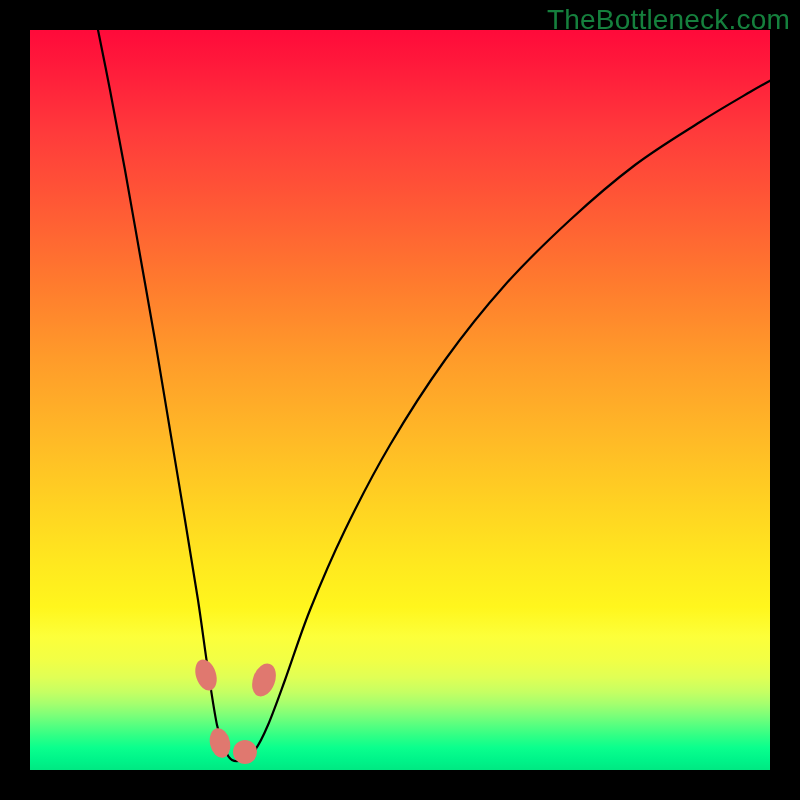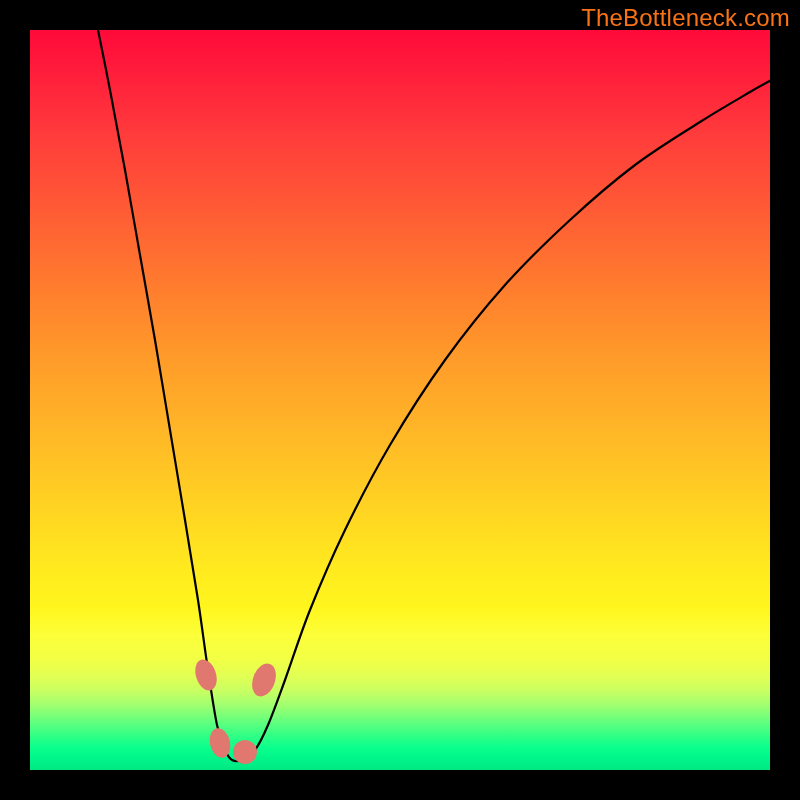--- a/index.html
+++ b/index.html
@@ -45,22 +45,22 @@
       #2dff86 95.5%,
       #0aff8d 97%,
       #00f58a 98.5%,
       #00e882 100%
     );
   }
   .watermark {
     position: absolute;
     top: 4px;
     right: 10px;
-    color: #f97316;
-    font-size: 24px;
+    color: #15803d;
+    font-size: 28px;
     font-weight: 500;
     letter-spacing: 0.2px;
     user-select: none;
   }
   svg.curve {
     position: absolute;
     left: 0;
     top: 0;
     width: 740px;
     height: 740px;

